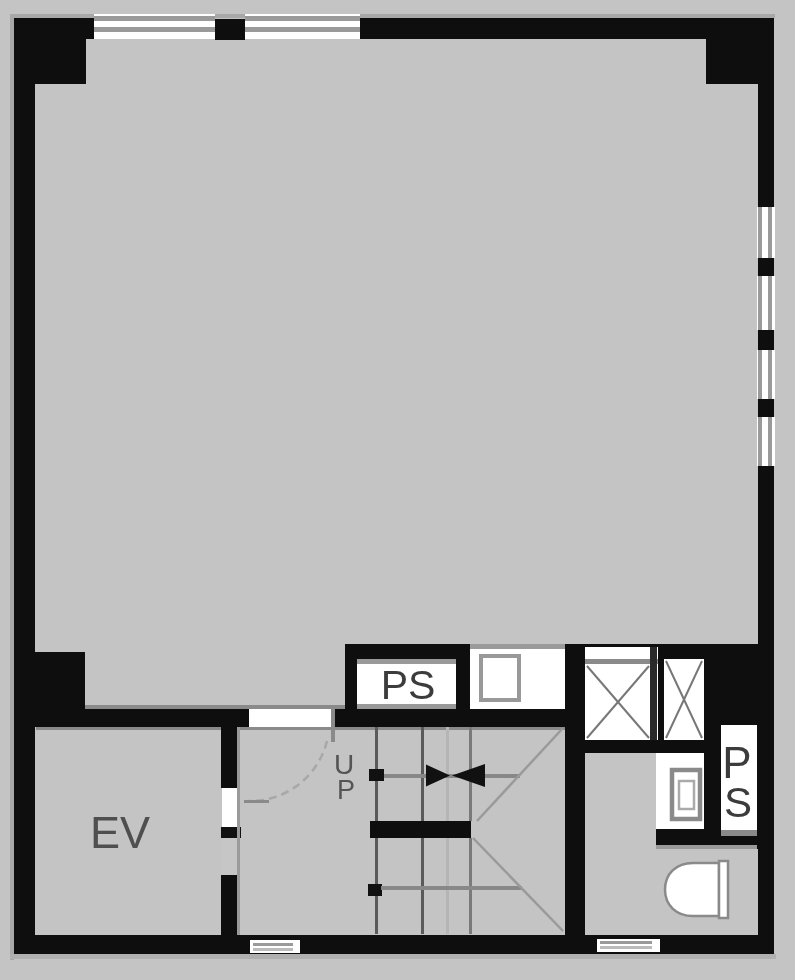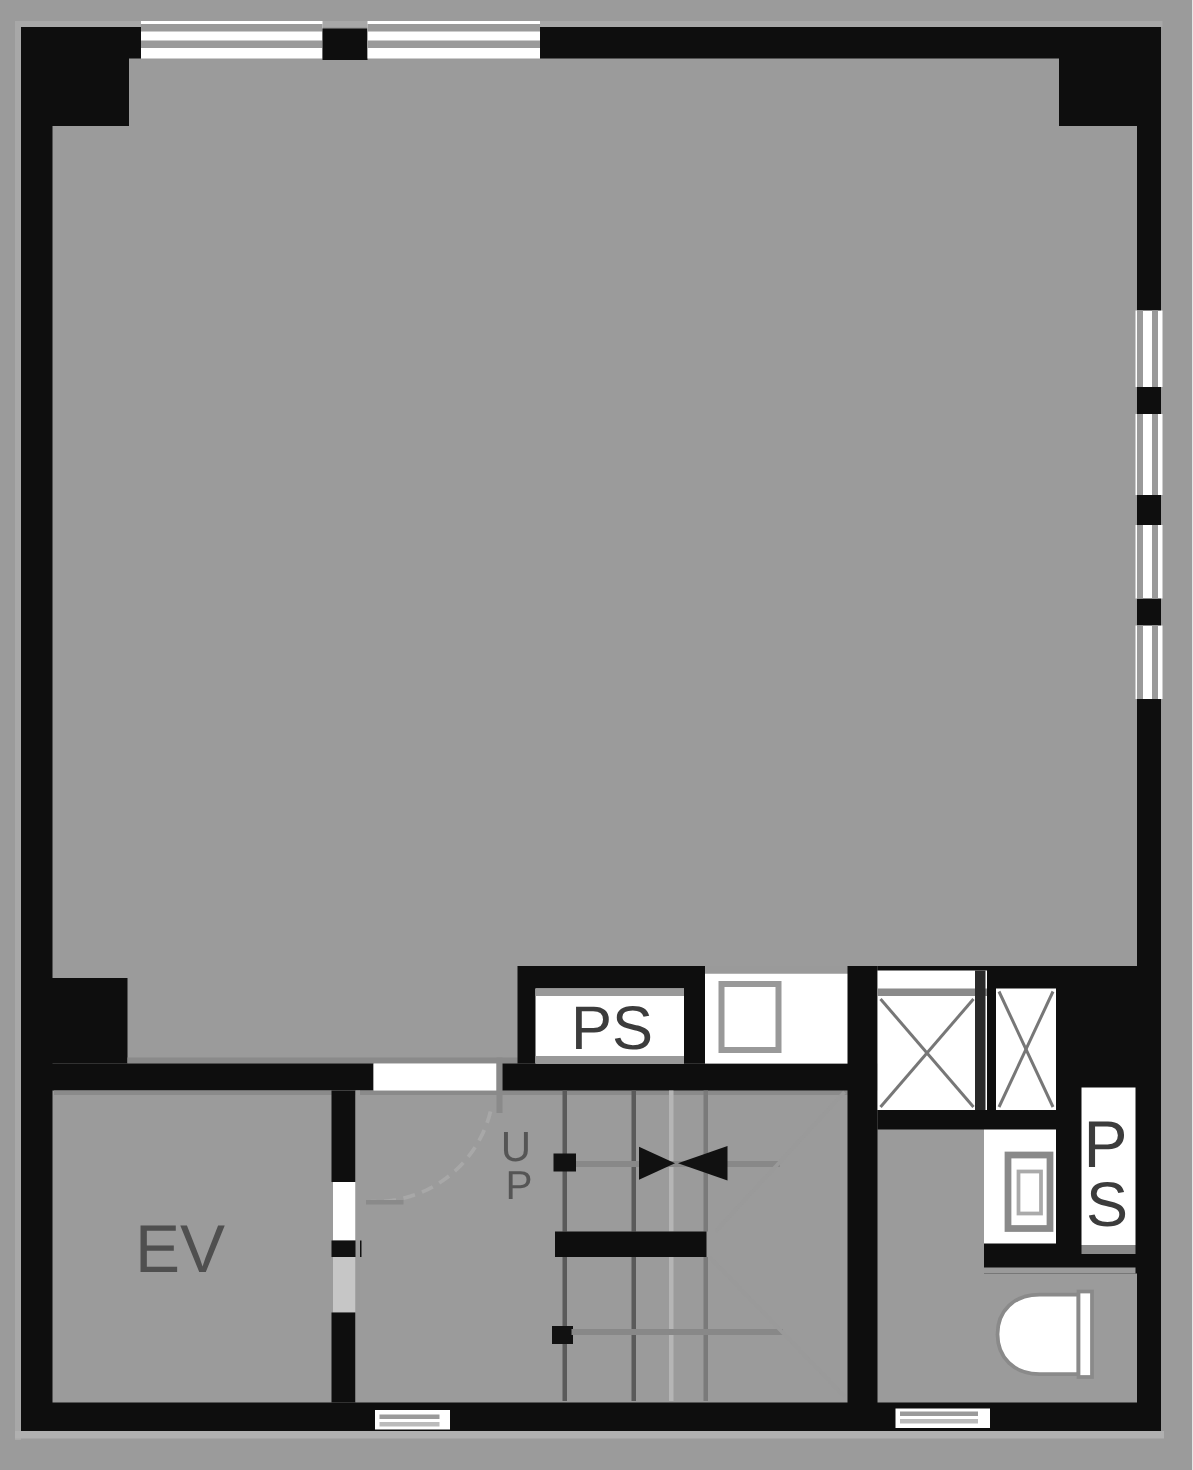--- a/index.html
+++ b/index.html
@@ -1,16 +1,16 @@
 <!DOCTYPE html>
 <html><head>
 <meta charset="utf-8">
 <style>
   html,body{margin:0;padding:0;background:#ffffff;}
-  .page{position:relative;width:795px;height:980px;background:#22c55e;overflow:hidden;filter:grayscale(1) blur(0.45px);}
+  .page{position:relative;width:795px;height:980px;background:#7dd3fc;overflow:hidden;filter:grayscale(1) blur(0.45px);}
   svg{position:absolute;top:0;left:0;}
   text{font-family:"Liberation Sans",sans-serif;}
 </style>
 </head>
 <body>
 
 <div class="page">
 <svg width="795" height="980" viewBox="0 0 795 980">
 
   <rect x="10" y="14" width="4" height="946" fill="#a8a8a8"></rect>

